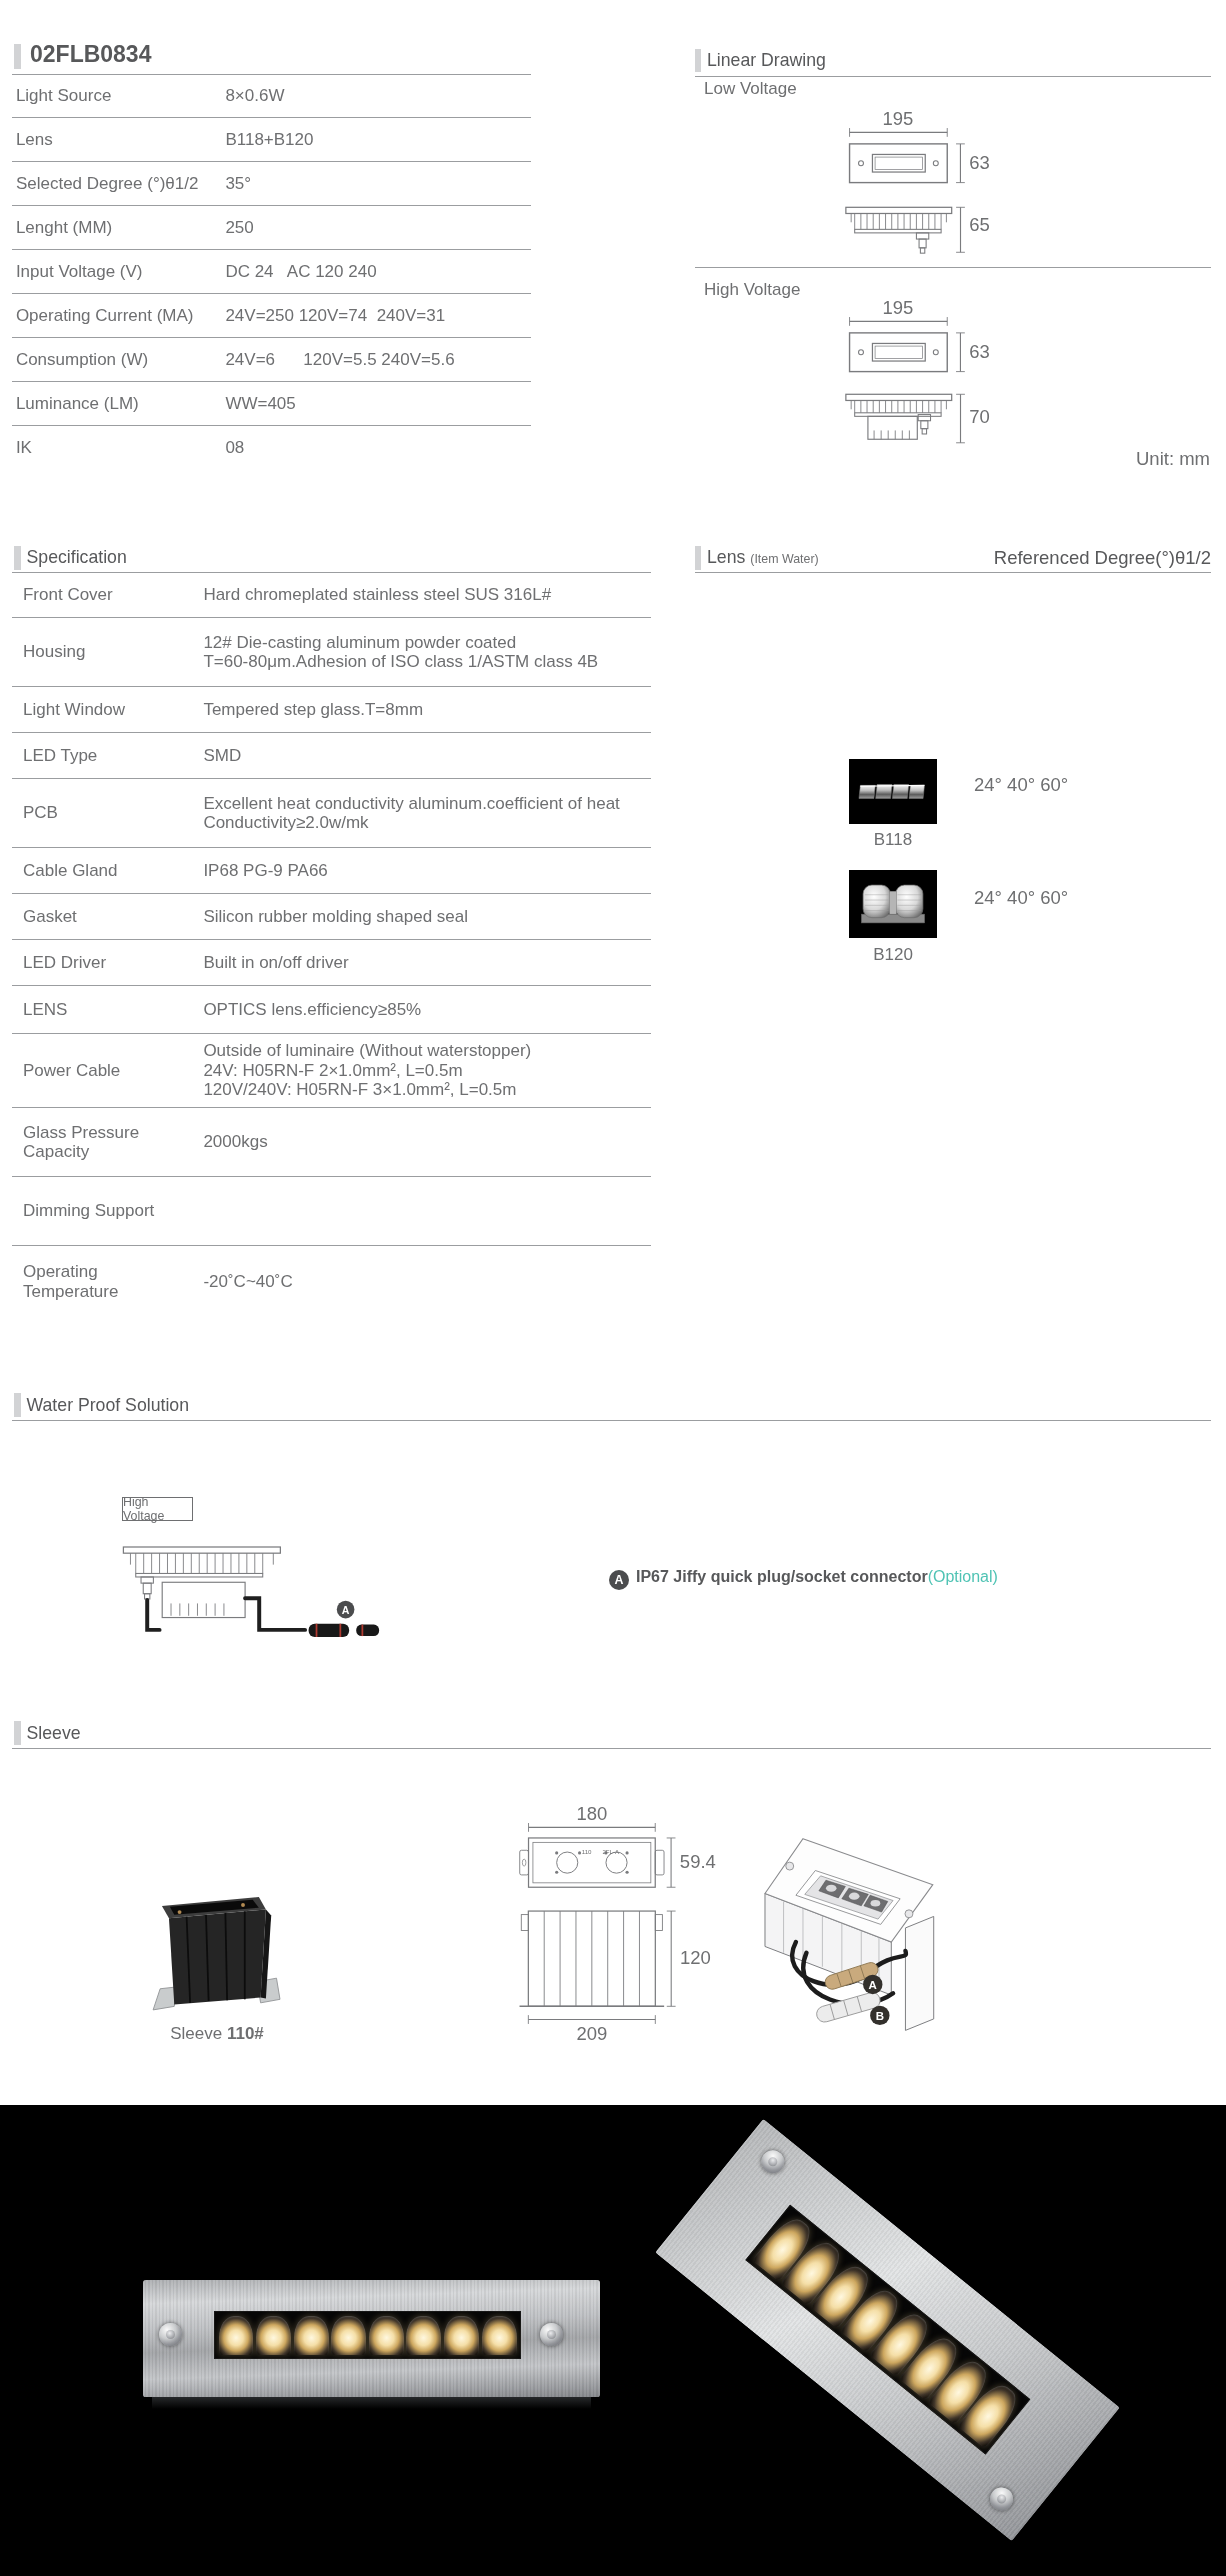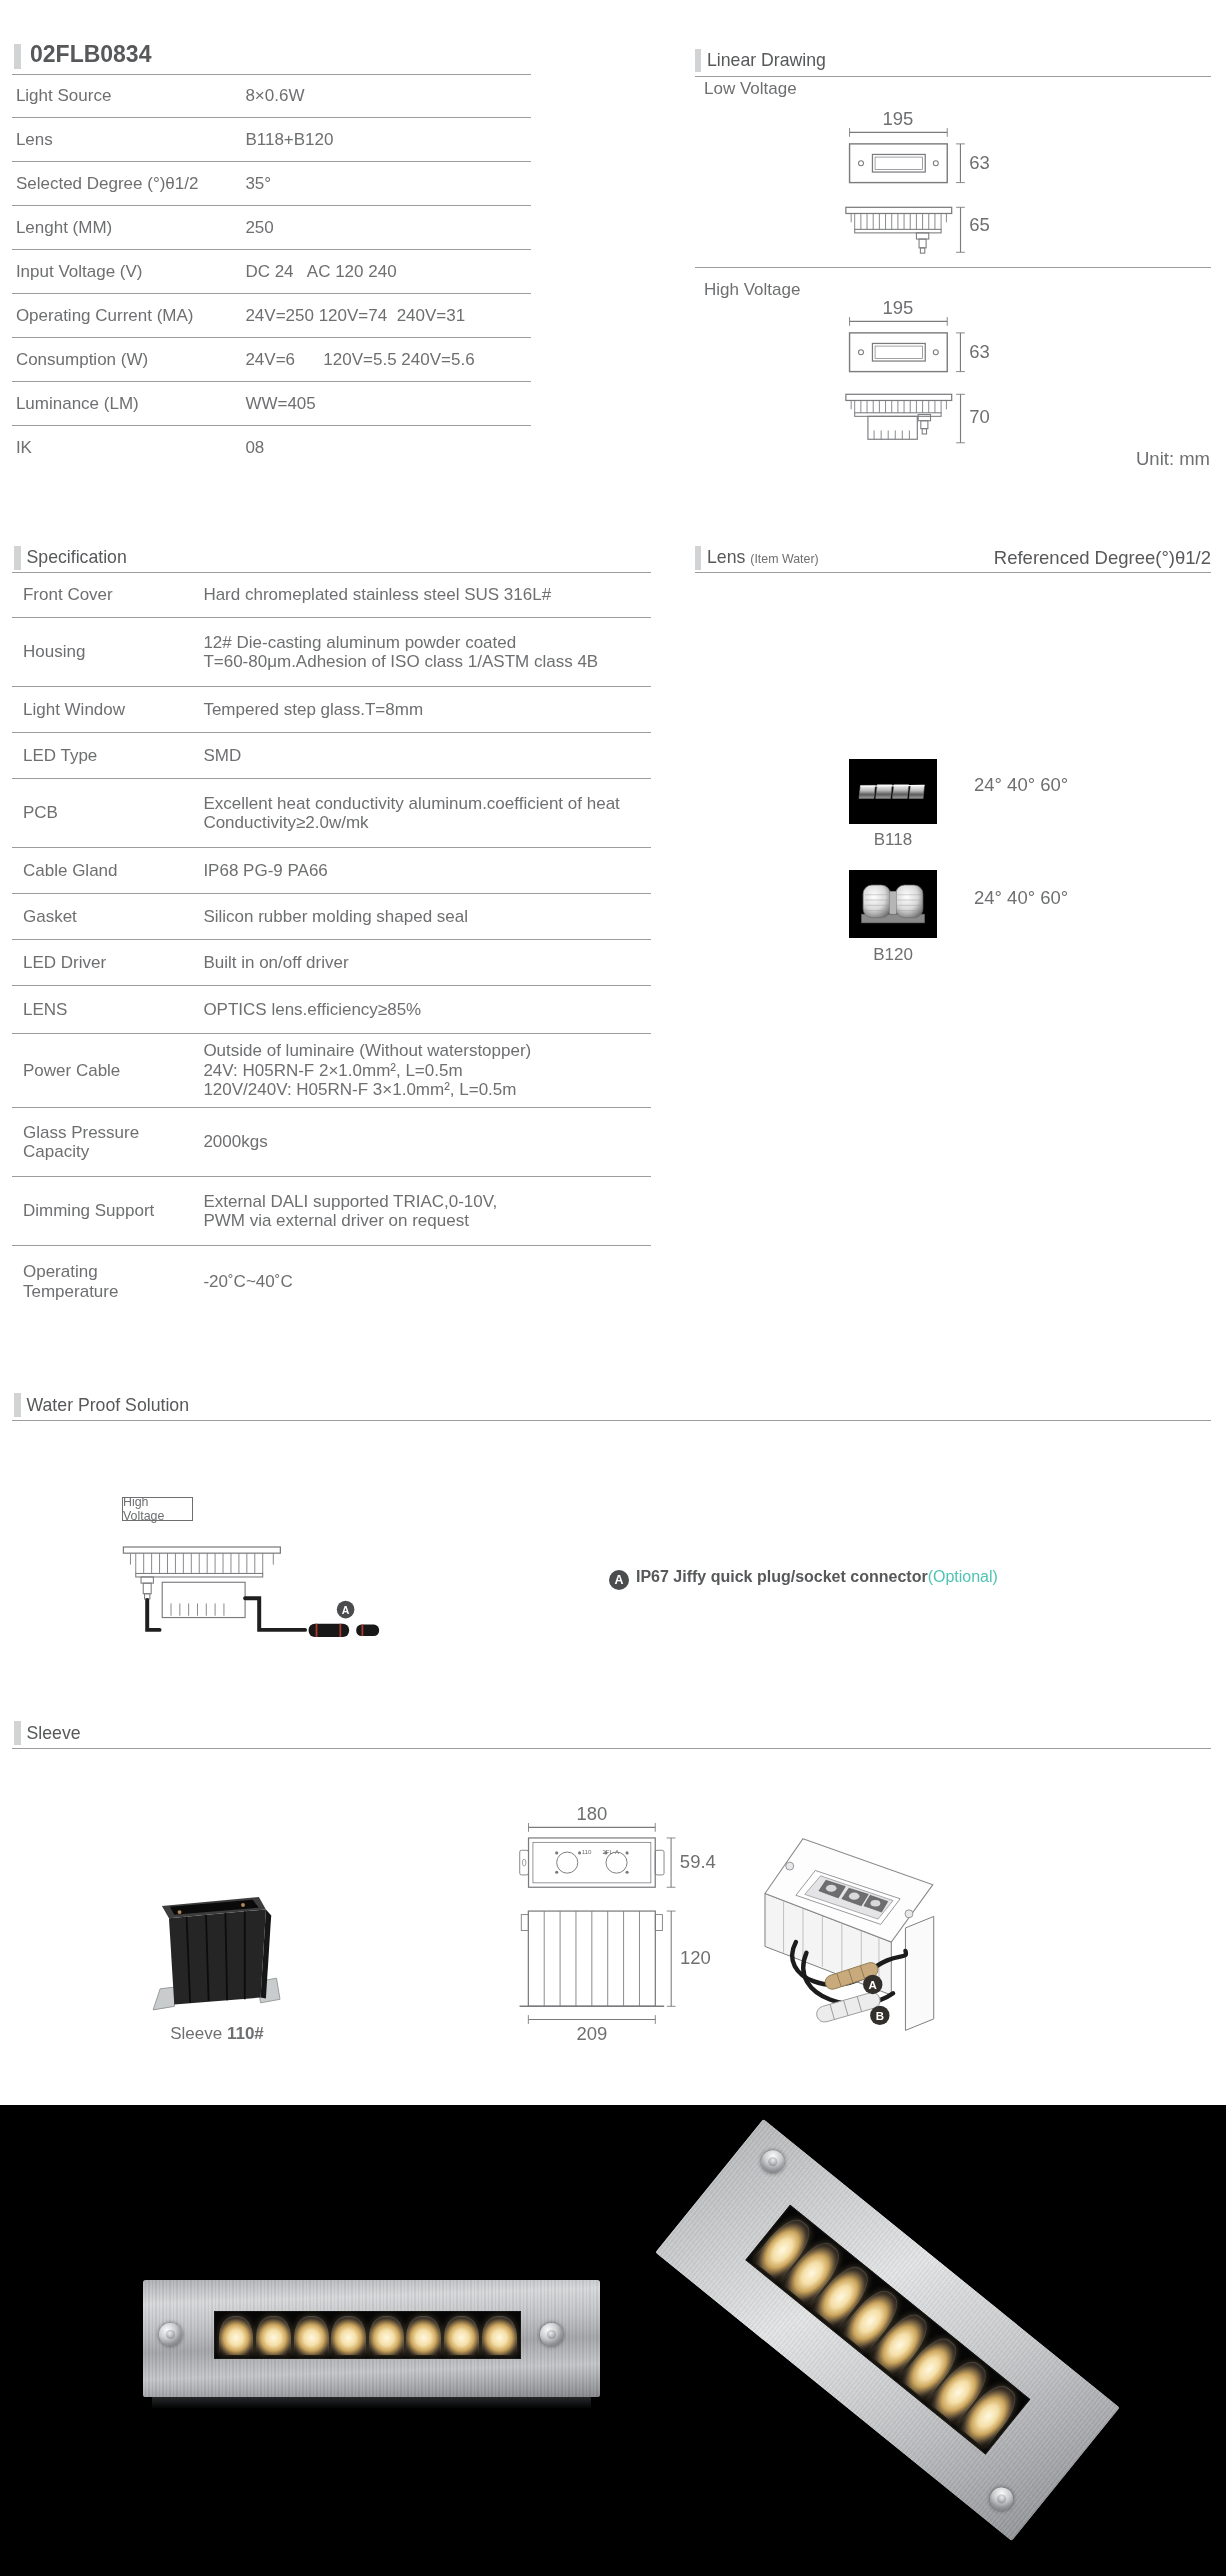--- a/index.html
+++ b/index.html
@@ -20,21 +20,21 @@
   .sec-title small{font-size:12.4px;color:var(--txt);}
   .bold{font-weight:bold;}
   .title-code{position:absolute;font-size:23px;font-weight:bold;color:var(--dark);}
 
   .tbl{position:absolute;font-size:17px;color:var(--txt);}
   .tbl .row{display:flex;align-items:center;border-bottom:0.9px solid var(--line);}
   .tbl .row:last-child{border-bottom:none;}
   .tbl .lbl{white-space:pre-line;line-height:19.4px;}
   .tbl .val{white-space:pre-wrap;flex:1;line-height:19.4px;}
   .ov{left:12.4px;top:74px;width:519px;}
-  .ov .row{height:44px;gap:20px;}
+  .ov .row{height:44px;}
   .ov .lbl{width:213px;padding-left:3.5px;}
   .sp{left:12.4px;top:572px;width:639px;}
   .sp .lbl{width:191px;padding-left:10.6px;}
   .h52{height:46px;} .h54{height:48px;} .h78{height:69px;} .h84{height:74px;} .h80{height:71px;}
 
   .small-label{position:absolute;font-size:17px;color:var(--txt);}
   .dim-text{font-size:21px;fill:var(--txt);}
   svg text{font-family:"Liberation Sans","DejaVu Sans",sans-serif;}
   svg{position:absolute;overflow:visible;}
   .unit{position:absolute;font-size:18.5px;color:var(--txt);}
@@ -298,22 +298,20 @@
 24V: H05RN-F 2×1.0mm², L=0.5m
 120V/240V: H05RN-F 3×1.0mm², L=0.5m</div>
       </div>
     <div class="row h78">
         <div class="lbl">Glass Pressure
 Capacity</div>
         <div class="val">2000kgs</div>
       </div>
     <div class="row h78">
         <div class="lbl">Dimming Support</div>
-        <div class="val">External DALI supported TRIAC,0-10V,
-PWM via external driver on request</div>
       </div>
     <div class="row h80">
         <div class="lbl">Operating
 Temperature</div>
         <div class="val">-20˚C~40˚C</div>
       </div>
   </div>
 
   <div class="secbar" style="left:695px;top:546px;height:24px;width:6.2px;"></div>
   <div class="sec-title" style="left:707px;top:547px;"><span>Lens</span> <small>(Item Water)</small></div>

